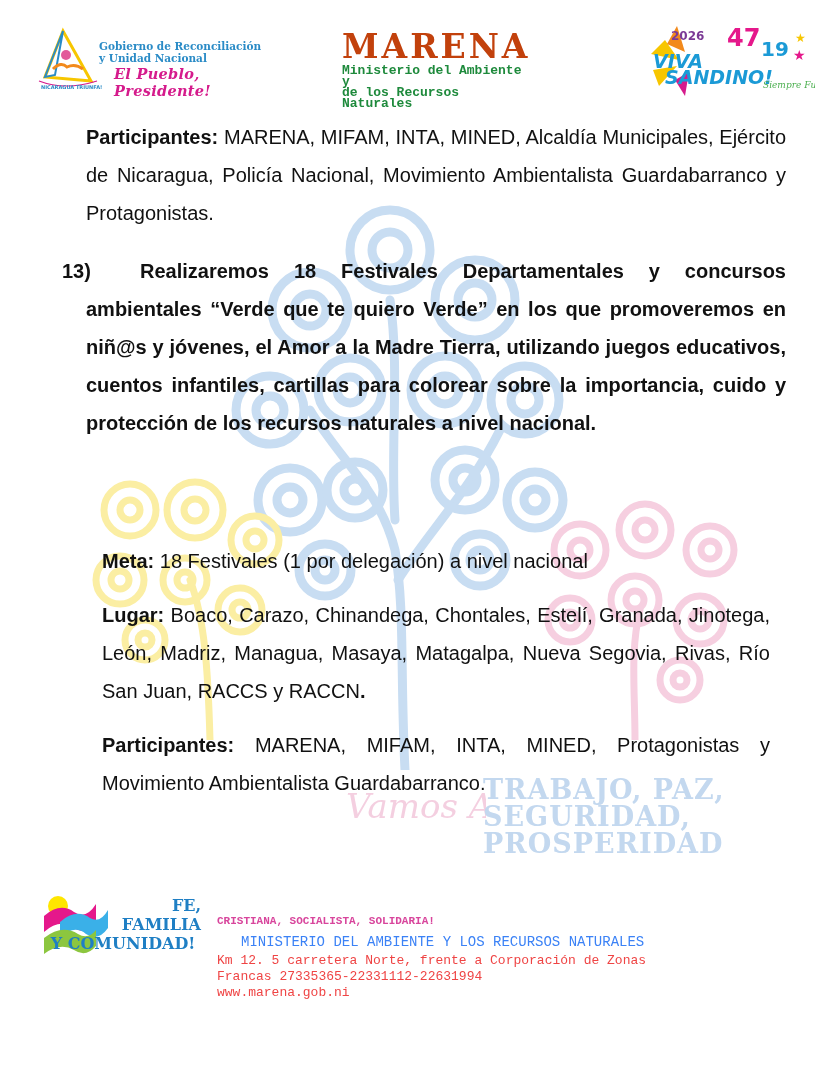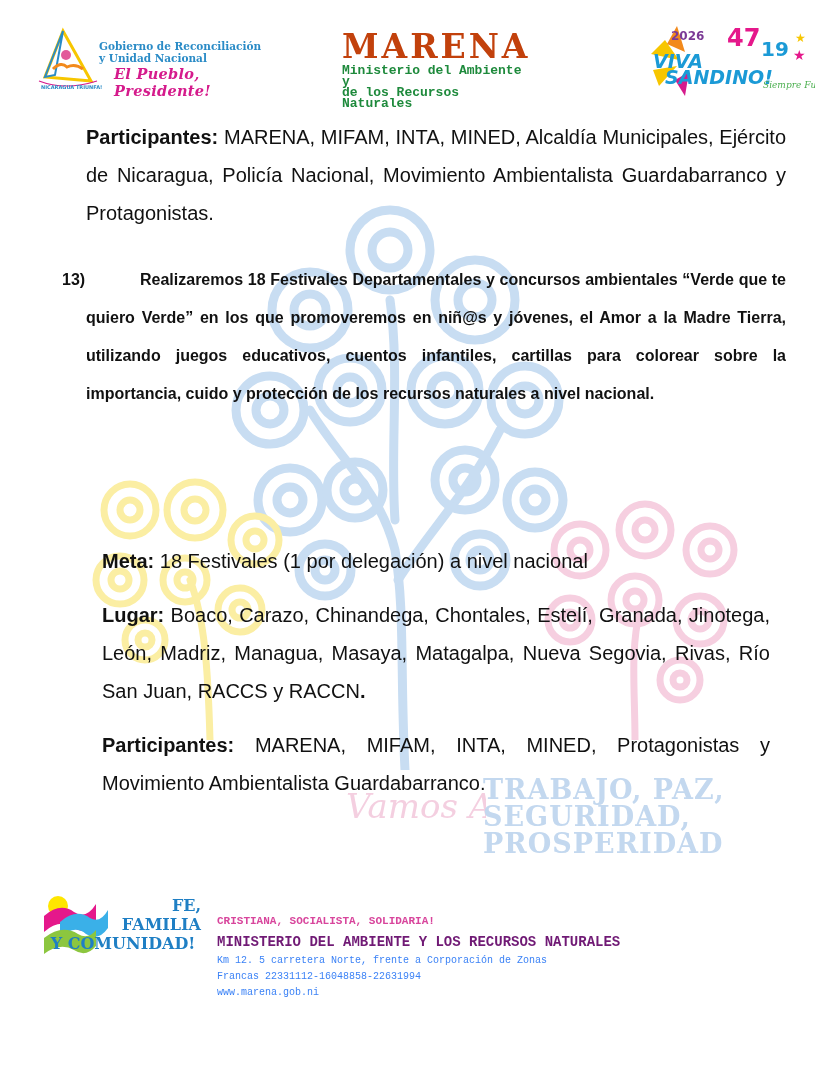--- a/index.html
+++ b/index.html
@@ -23,33 +23,33 @@
   .hdr-center { position: absolute; left: 342px; top: 30px; width: 190px; }
   .marena-title { font-family: "DejaVu Serif", serif; font-weight: bold; font-size: 33px; line-height: 33px; color: #c2410c; letter-spacing: 3px; }
   .marena-sub { font-family: Liberation Mono, monospace; font-weight: bold; font-size: 13px; line-height: 11px; color: #1e8a3c; margin-top: 2px; }
 
   .hdr-right { position: absolute; left: 645px; top: 20px; width: 170px; height: 80px; }
 
   
   .para { position: absolute; left: 86px; width: 700px; font-size: 20px; line-height: 38px; text-align: justify; color: #111; }
   .para b { font-weight: bold; }
   .p1 { top: 118px; }
-  .item13 { position: absolute; left: 62px; top: 261px; width: 724px; font-size: 16px; line-height: 38px; font-weight: bold; color: #111; }
+  .item13 { position: absolute; left: 62px; top: 252px; width: 724px; font-size: 20px; line-height: 38px; font-weight: bold; color: #111; }
   .item13 .num { position: absolute; left: 0; top: 0; }
   .item13 .txt { display: block; padding-left: 24px; text-align: justify; text-indent: 54px; }
   .meta-block { position: absolute; left: 86px; top: 526px; width: 700px; font-size: 20px; line-height: 38px; text-align: justify; color: #111; }
   .meta-block p { margin: 16px; }
 
   
   .ftr-logo { position: absolute; left: 40px; top: 892px; width: 170px; height: 70px; }
   .ftr-logo-text { position: absolute; left: 55px; top: 4px; font-family: "DejaVu Serif", serif; font-weight: bold; font-size: 16px; line-height: 19px; color: #1f7fc4; text-align: right; width: 106px; }
   .ftr-info { position: absolute; left: 217px; top: 912px; font-family: "Liberation Mono", monospace; }
   .ftr-slogan { font-weight: bold; color: #d8459c; font-size: 11px; line-height: 19px; }
-  .ftr-org { font-weight: bold; color: #701a75; font-size: 14px; line-height: 22px; width: 480px; }
-  .ftr-addr { color: #3b82f6; font-size: 10px; line-height: 16px; width: 510px; }
+  .ftr-org { font-weight: normal; color: #3b82f6; font-size: 14px; line-height: 22px; width: 480px; margin-left: 24px; }
+  .ftr-addr { color: #ef4444; font-size: 13px; line-height: 16px; width: 510px; }
 </style>
 </head>
 <body>
 
 <svg class="wm wm-blue" viewBox="0 0 340 580">
   <g fill="none" stroke="#c8ddf2" stroke-width="9" stroke-linecap="round">
     <path d="M175 580 C170 480 175 420 165 360 C150 300 110 270 80 220"></path>
     <path d="M168 390 C200 340 240 300 270 240"></path>
     <path d="M165 330 C160 260 170 180 160 110"></path>
     <circle cx="160" cy="60" r="40"></circle>
@@ -197,15 +197,15 @@
     <div>FE,</div>
     <div>FAMILIA</div>
     <div style="margin-left:-50px;text-align:center;">Y COMUNIDAD!</div>
   </div>
 </div>
 
 <div class="ftr-info">
   <div class="ftr-slogan">CRISTIANA, SOCIALISTA, SOLIDARIA!</div>
   <div class="ftr-org">MINISTERIO DEL AMBIENTE Y LOS RECURSOS NATURALES</div>
   <div class="ftr-addr">Km 12. 5 carretera Norte, frente a Corporación de Zonas</div>
-  <div class="ftr-addr">Francas 22331112-16048858-22631994</div>
+  <div class="ftr-addr">Francas 27335365-22331112-22631994</div>
   <div class="ftr-addr">www.marena.gob.ni</div>
 </div>
 
 </body></html>

